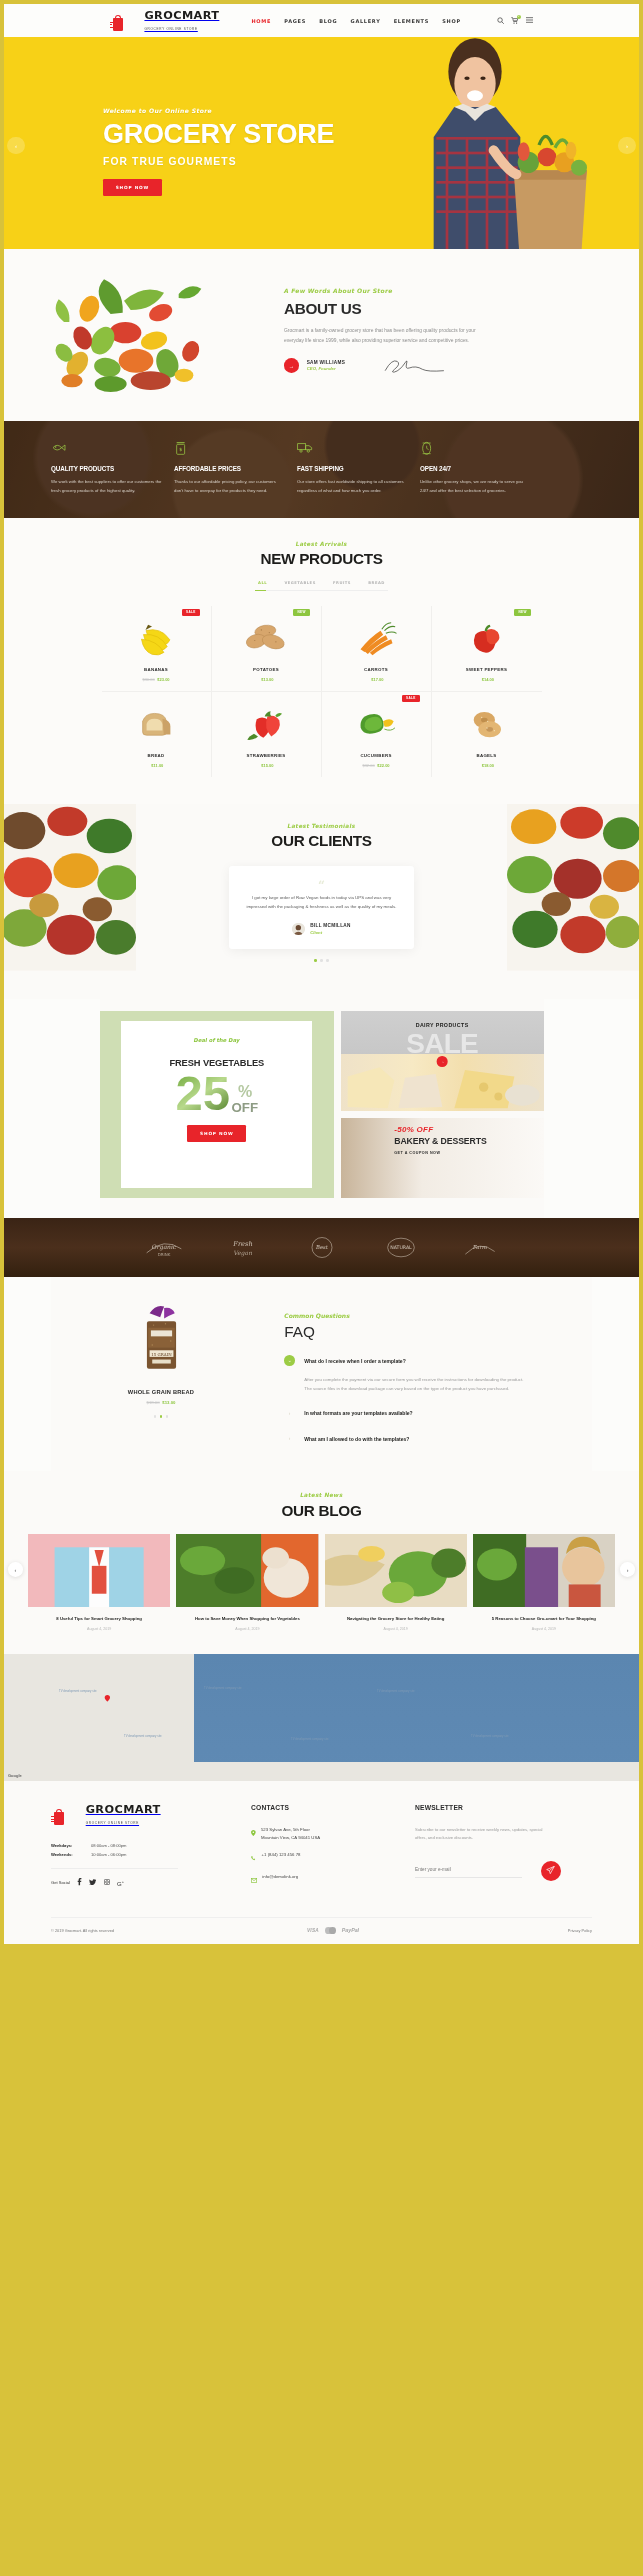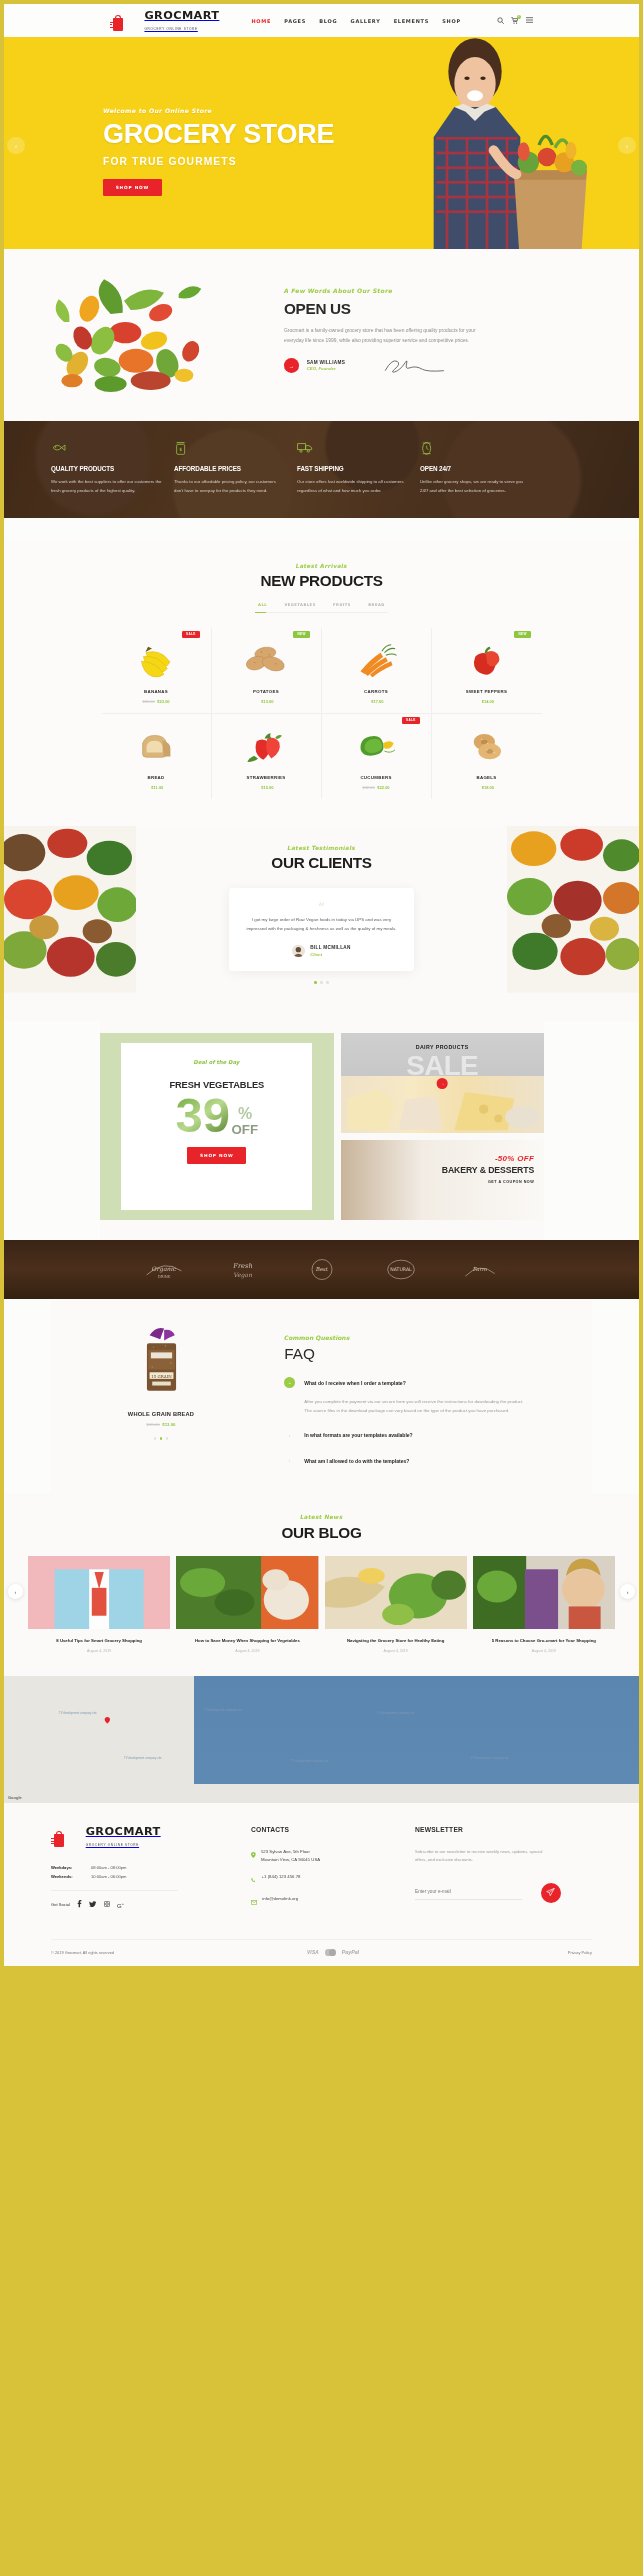--- a/index.html
+++ b/index.html
@@ -84,21 +84,21 @@
      radial-gradient(circle at 80% 60%, #6f4c34 0 13%, transparent 14%),
      linear-gradient(110deg,#55381f,#7a5434 45%,#4a3220); }
   .feat-bg:after { content:""; position:absolute; inset:0; background:rgba(40,25,14,.45);}
   .feat-row { position:relative; display:flex; width:541px; margin:0 auto; z-index:2;}
   .feat { width:123px; padding-right:12px;}
   .feat-ico { height:18.7px; }
   .feat-t { color:#fff; font-size:6.3px; font-weight:bold; letter-spacing:-0.1px; margin-top:5.3px;}
   .feat-d { color:#d9d2c9; font-size:4.3px; line-height:2.1; margin-top:4.7px;}
 
   
-  .products { background:#fcfbf9; padding:23px 16px 27px;margin-top:22px; }
+  .products { background:#fcfbf9; padding:23px 16px 27px; }
   .filters { display:flex; gap:17.3px; justify-content:center; margin-top:13.3px; font-size:3.7px;
              letter-spacing:0.5px; color:#b3b3b3; font-family:"DejaVu Sans",sans-serif; font-weight:bold;}
   .filters .on { color:#9ccc45; }
   .filt-bar { width:133px; height:1.3px; background:#eee; margin:4.7px auto 0; position:relative;}
   .filt-bar i { position:absolute; left:0; top:0; height:1.3px; width:10.7px; background:#9ccc45;}
   .pgrid { display:flex; flex-wrap:wrap; width:440px; margin:14.7px auto 0; }
   .pcard { width:110px; padding:6.7px 5.3px 9.3px; text-align:center; position:relative;
            border-right:0.7px solid #f0efed; border-bottom:0.7px solid #f0efed;}
   .pcard:nth-child(4n){ border-right:none; }
   .pcard:nth-child(n+5){ border-bottom:none; }
@@ -145,21 +145,21 @@
   .dairy-t { font-size:5.3px; font-weight:bold; letter-spacing:0.4px; margin-top:11.3px; color:#1d1d1b;}
   .sale-ghost{ position:absolute; top:17.3px; left:0; right:0; font-size:28px; font-weight:bold;
                color:rgba(255,255,255,.55); letter-spacing:-0.7px;}
   .dairy-photo { position:absolute; left:0; right:0; bottom:0; height:57px;
                  background:linear-gradient(90deg,#efe2c8,#f7e9c4 35%,#f3dfae 60%,#ede2cb);}
   .mini-arrow { position:absolute; left:50%; top:45px; transform:translateX(-50%);
                 width:10.7px; height:10.7px; border-radius:50%; background:#e8242a; color:#fff;
                 display:flex; align-items:center; justify-content:center; font-size:4.7px; z-index:3;}
   .promo-bakery { height:80px; position:relative; overflow:hidden;
                   background:linear-gradient(90deg,#c8b49a,#f2ece4 40%,#fbf9f6);}
-  .bk-in { position:absolute; right:9.3px; top:14px; text-align:right; width:140px;}
+  .bk-in { position:absolute; right:9.3px; top:7px; text-align:left; width:140px;}
   .bk-50 { font-size:8px; font-weight:bold; color:#e8242a; font-style:italic; letter-spacing:0.3px;}
   .bk-t { font-size:8.7px; font-weight:bold; margin-top:2.7px; letter-spacing:-0.1px;}
   .bk-c { font-size:3.7px; font-weight:bold; letter-spacing:0.5px; margin-top:4.7px;}
 
   
   .brands { height:59px; background:linear-gradient(#3a2415,#4b2f1c 50%,#33200f);
             display:flex; align-items:center; justify-content:center; gap:31px; position:relative;}
   .brand { opacity:.78; }
 
   
@@ -349,21 +349,21 @@
       <ellipse cx="190" cy="160" rx="30" ry="14" fill="#b9452e"></ellipse>
       <ellipse cx="130" cy="165" rx="24" ry="12" fill="#5d9a2c"></ellipse>
       <ellipse cx="240" cy="152" rx="14" ry="10" fill="#f0c02a"></ellipse>
       <ellipse cx="72" cy="160" rx="16" ry="10" fill="#e07e27"></ellipse>
       <path d="M232 30 q16 -18 34 -8 q-10 18 -34 14 z" fill="#66a832"></path>
       <path d="M60 72 q-20 -16 -8 -34 q18 12 16 34 z" fill="#8fc144"></path>
     </g>
   </svg>
   <div class="about-right">
     <div class="about-sub">A Few Words About Our Store</div>
-    <div class="about-h">OPEN US</div>
+    <div class="about-h">ABOUT US</div>
     <div class="about-p">Grocmart is a family-owned grocery store that has been offering quality products for your everyday life since 1999, while also providing superior service and competitive prices.</div>
     <div class="about-foot">
       <div class="circ-arrow">→</div>
       <div>
         <div class="an">SAM WILLIAMS</div>
         <div class="ar">CEO, Founder</div>
       </div>
       <svg class="sig" viewBox="0 0 100 28">
         <path d="M6 22 q10 -18 18 -14 q6 4 -4 12 q-6 5 0 4 q8 -2 16 -14 q4 -6 2 2 q-2 8 4 6 q10 -4 20 2 q8 4 32 2" stroke="#2b2b2b" stroke-width="1" fill="none"></path>
       </svg>
@@ -627,21 +627,21 @@
     </div>
   </div>
 </section>
 
 <section class="promo">
   <div class="promo-left">
     <div class="promo-card">
       <div class="deal-sub">Deal of the Day</div>
       <div class="deal-t">FRESH VEGETABLES</div>
       <div class="deal-25">
-        <span class="d25">39</span>
+        <span class="d25">25</span>
         <span>
           <span class="dpc" style="display:block">%</span>
           <span class="doff" style="display:block">OFF</span>
         </span>
       </div>
       <a class="btn-red" href="#" style="margin-top:10.7px">SHOP NOW</a>
     </div>
   </div>
   <div class="promo-right">
     <div class="promo-dairy">

